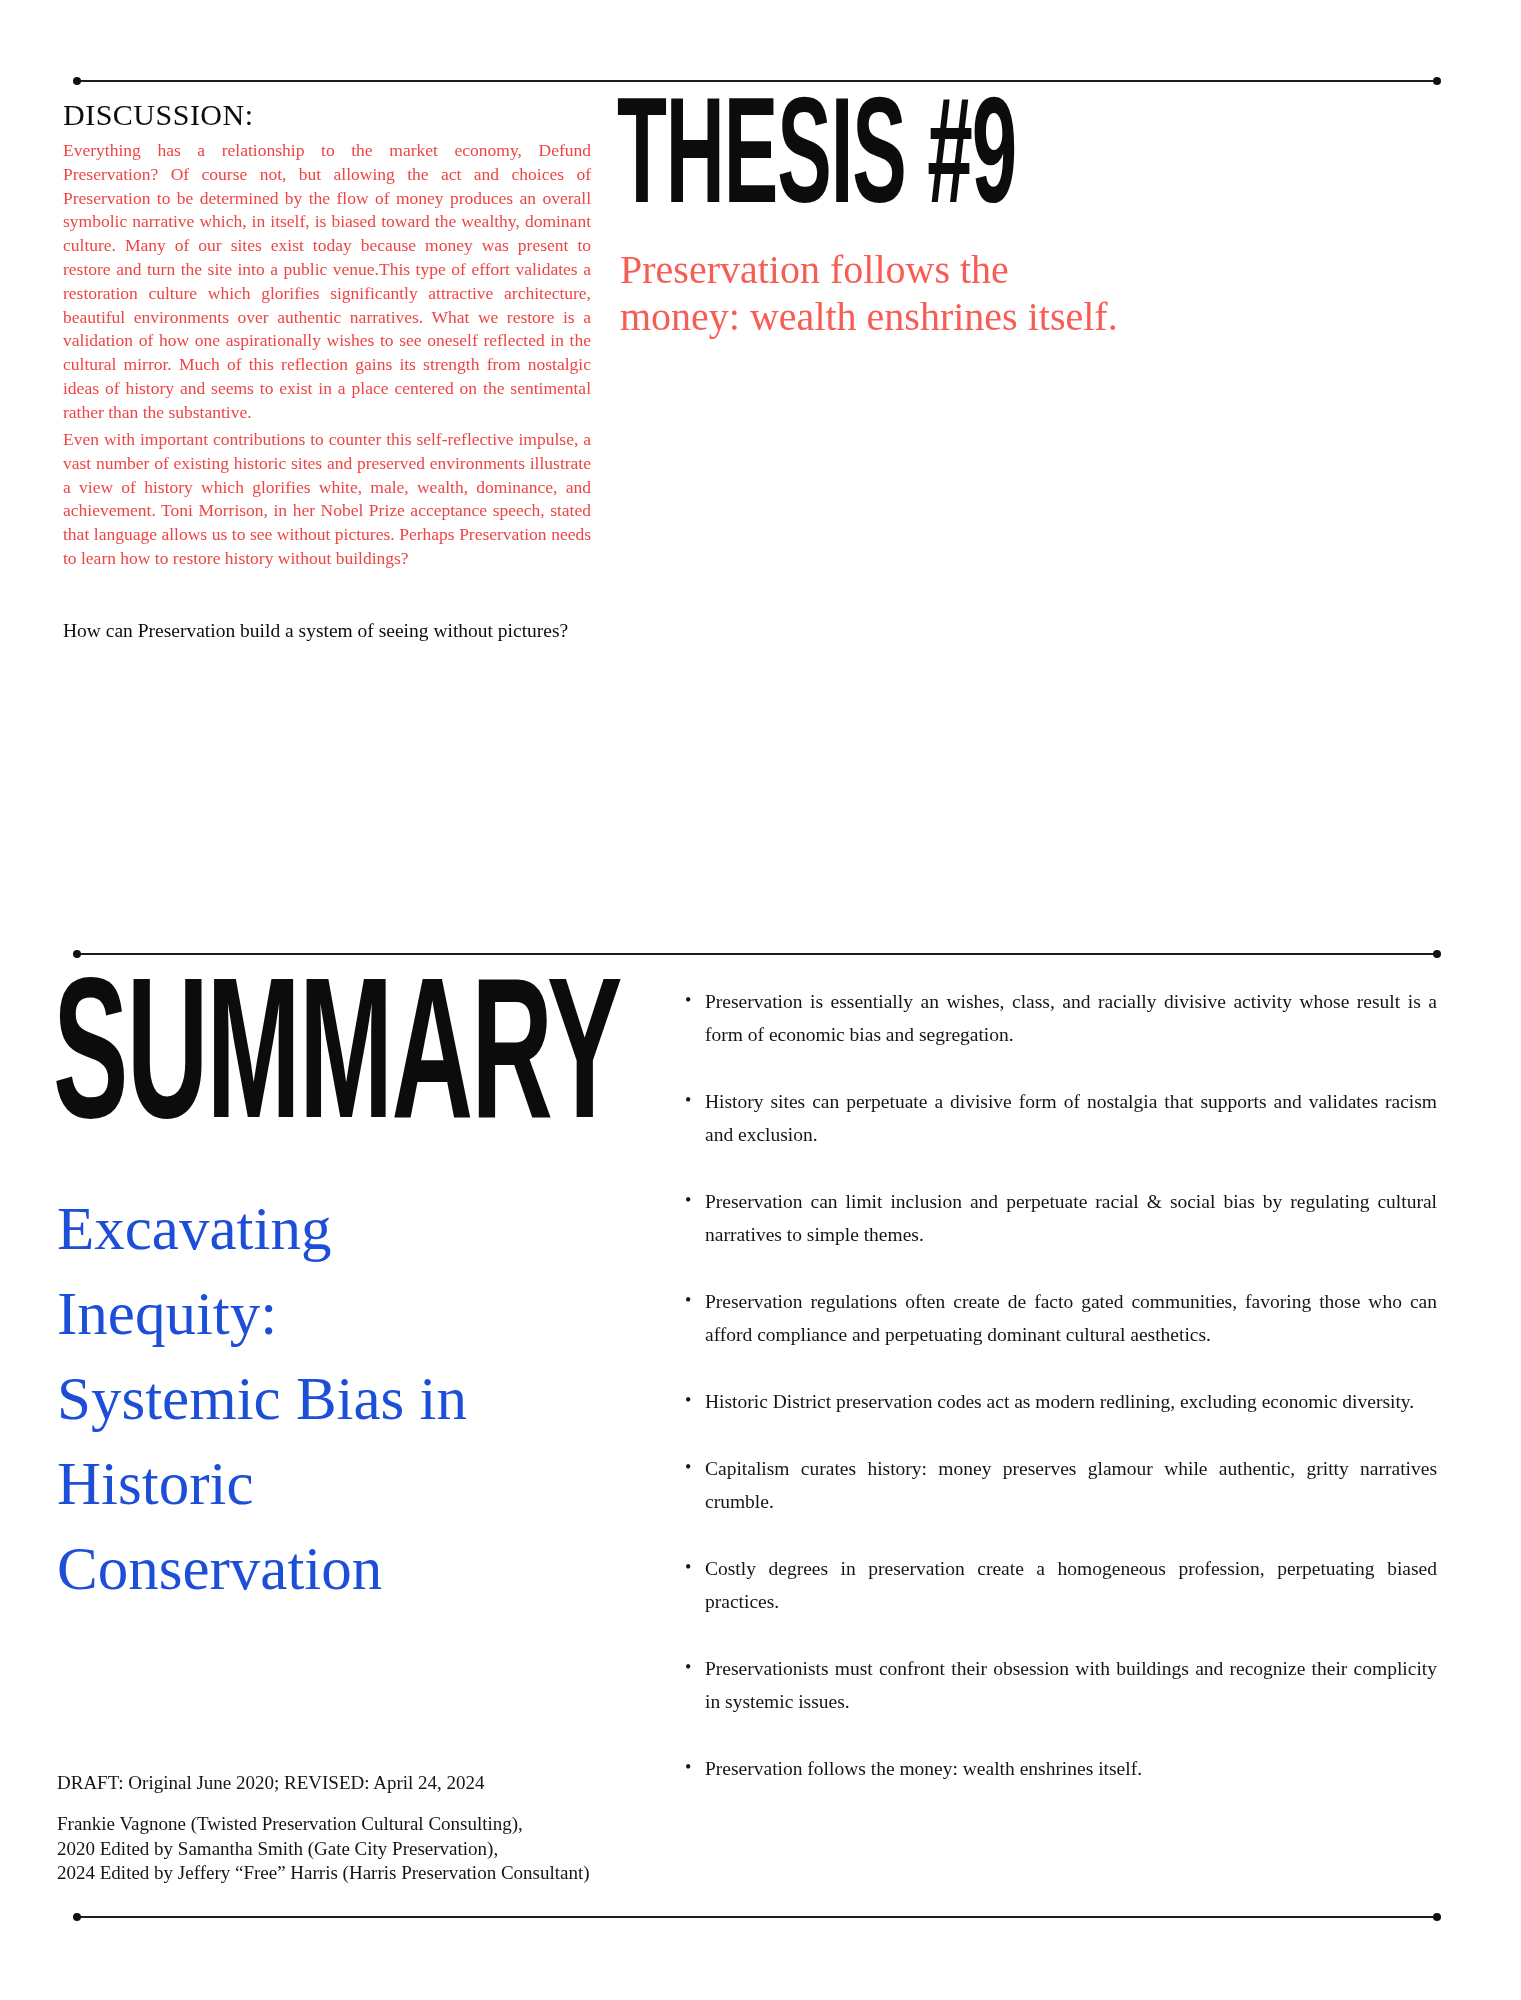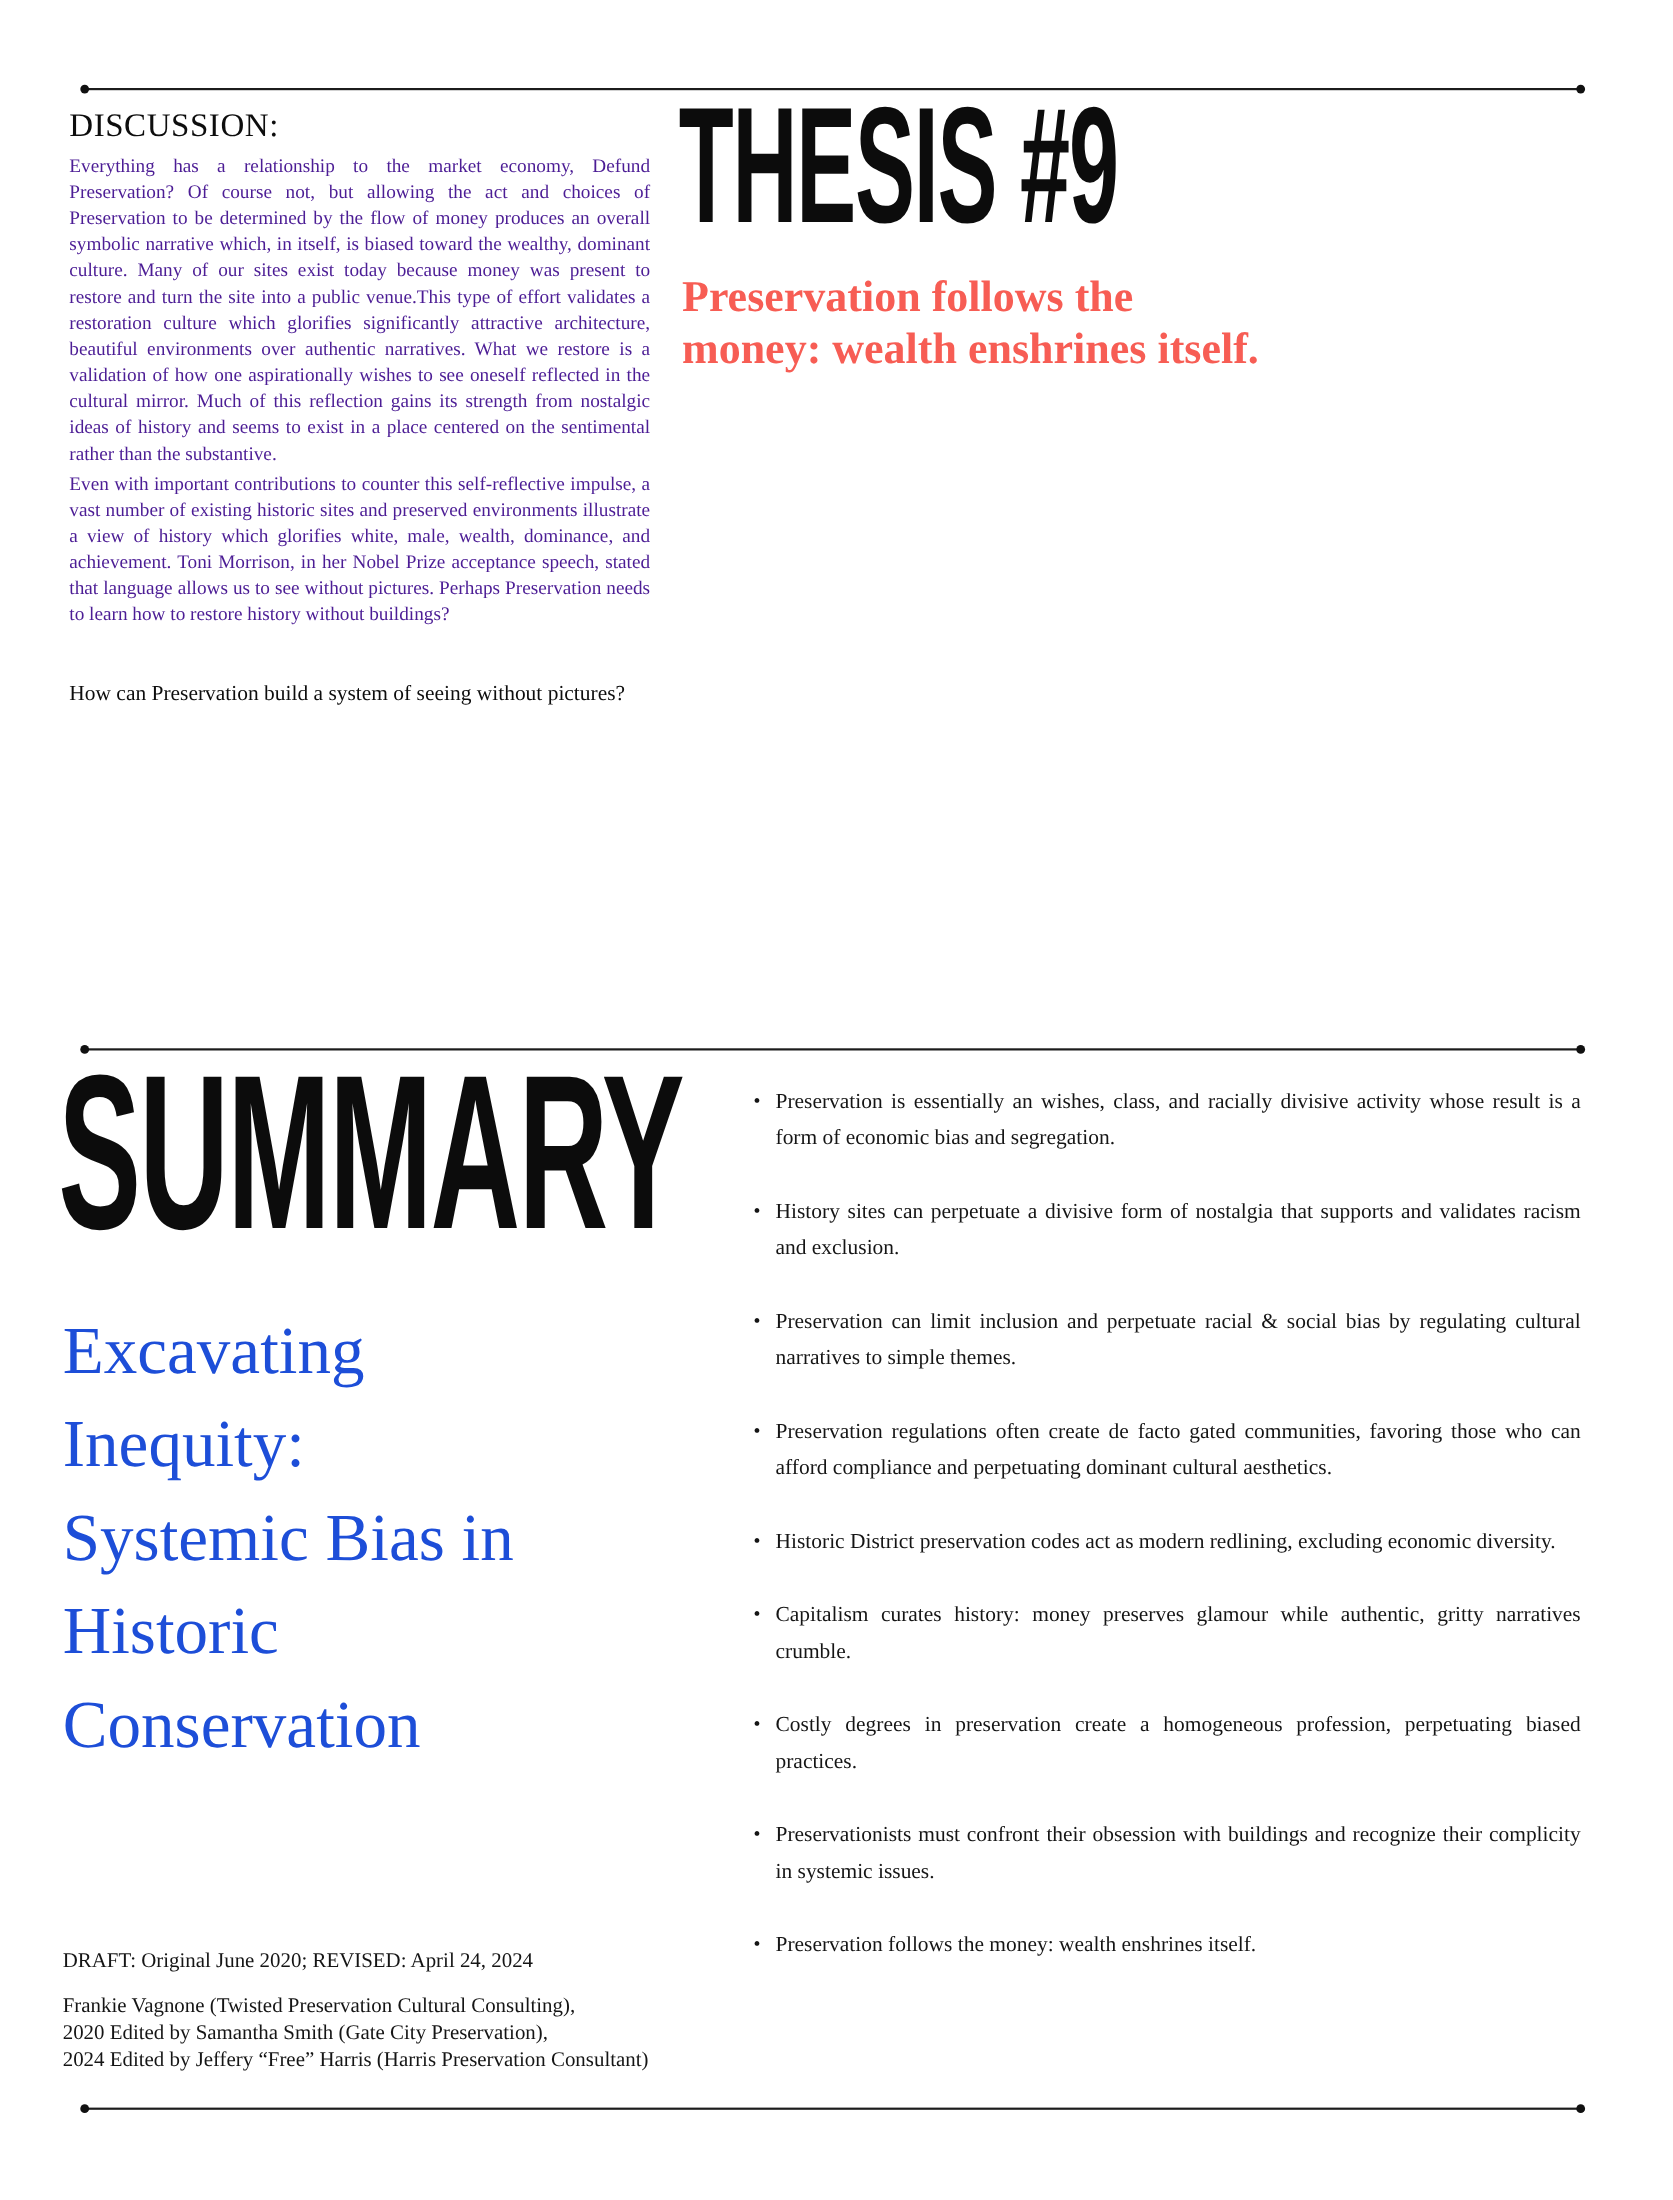--- a/index.html
+++ b/index.html
@@ -44,21 +44,21 @@
     letter-spacing: 0.5px;
     color: #0d0d0d;
   }
   .discussion-para {
     position: absolute;
     left: 63px;
     width: 528px;
     font-size: 17.5px;
     line-height: 23.8px;
     text-align: justify;
-    color: #4c1d95;
+    color: #ef4444;
   }
   .para-1 { top: 139px; }
   .para-2 { top: 428px; }
   .discussion-question {
     position: absolute;
     left: 63px; top: 620px;
     width: 560px;
     font-size: 19.5px;
     font-weight: normal;
     color: #0d0d0d;
@@ -88,21 +88,21 @@
   }
 
   
   .thesis-subtitle {
     position: absolute;
     left: 620px; top: 246px;
     color: #F75D54;
     font-size: 40px;
     line-height: 47px;
   }
-  .thesis-subtitle .line { white-space: nowrap; font-weight: bold; }
+  .thesis-subtitle .line { white-space: nowrap; }
 
   .summary-headline {
     position: absolute;
     left: 57px; top: 1186px;
     color: #1d4ed8;
     font-size: 61px;
     line-height: 85px;
   }
   .summary-headline .line { white-space: nowrap; }
 

